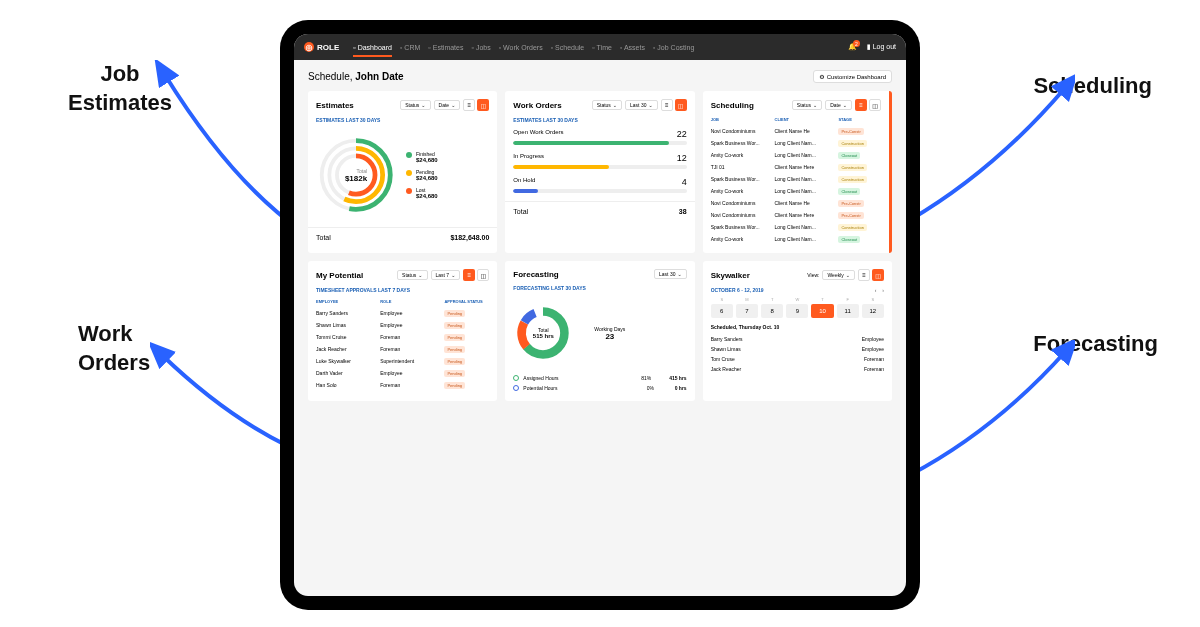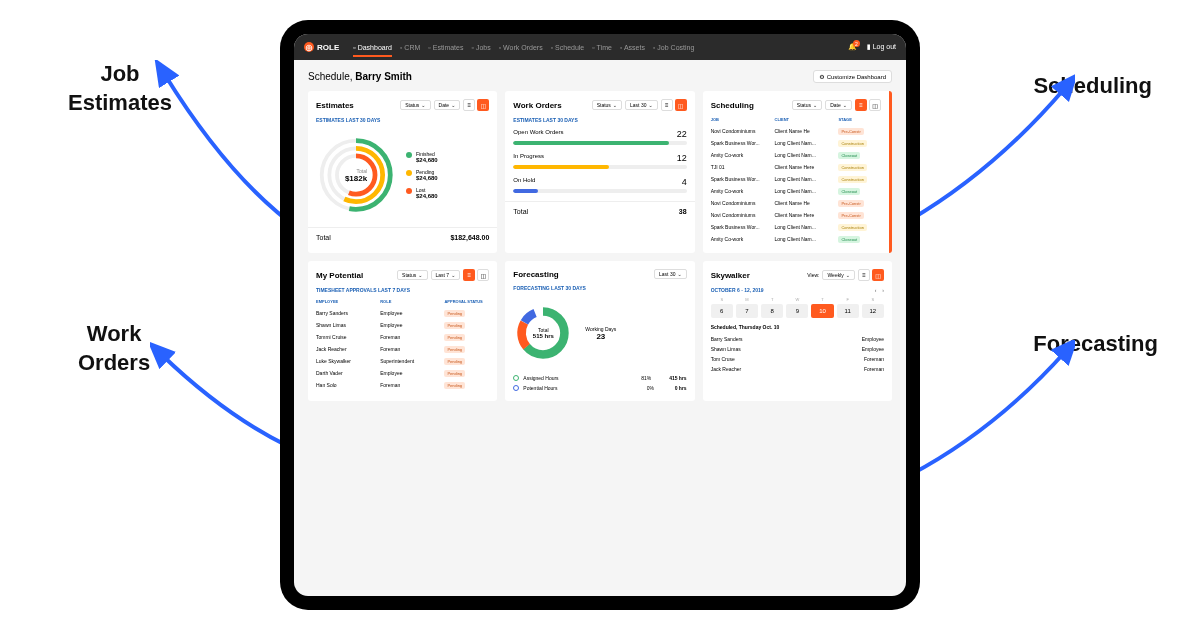--- a/index.html
+++ b/index.html
@@ -52,21 +52,21 @@
 .tbl-head{display:flex;font-size:4px;font-weight:700;color:#1a5fb4;text-transform:uppercase;padding-bottom:3px}
 .c1{flex:1.2}.c2{flex:1.2}.c3{flex:0.8}
 .tbl-row{display:flex;font-size:5px;padding:3px 0;align-items:center}
 .tag{font-size:4px;padding:1px 3px;border-radius:2px;text-align:center}
 .tag.pc{background:#ffe4d6;color:#c85a1f}
 .tag.cn{background:#fff4d6;color:#a67c00}
 .tag.co{background:#d6f5e0;color:#1f8b4c}
 .tag.pd{background:#ffe4d6;color:#c85a1f}
 .emp-row{display:flex;font-size:5px;padding:3px 0;align-items:center}
 .ec1{flex:1}.ec2{flex:1}.ec3{flex:0.7}
-.fc-donut{display:flex;align-items:center;gap:12px;padding:6px 0}
+.fc-donut{display:flex;align-items:center;gap:21px;padding:6px 0}
 .fc-d{width:60px;height:60px;position:relative}
 .fc-center{position:absolute;top:50%;left:50%;transform:translate(-50%,-50%);text-align:center;font-size:5px}
 .fc-center b{font-size:6px}
 .fc-stat{display:flex;flex-direction:column;align-items:center;font-size:5px}
 .fc-stat b{font-size:8px}
 .fc-rows{margin-top:4px}
 .fc-row{display:flex;align-items:center;gap:4px;font-size:5px;padding:2px 0}
 .ring{width:6px;height:6px;border:1.5px solid;border-radius:50%}
 .fc-row .lbl{flex:1}
 .cal-head{display:flex;justify-content:space-between;align-items:center;font-size:5px;color:#1a5fb4;font-weight:700;margin-bottom:4px}
@@ -79,21 +79,21 @@
 .cal-sub{font-size:5px;font-weight:700;margin:6px 0 4px}
 .cal-row{display:flex;font-size:5px;padding:2px 0}
 .cal-row .n{flex:1}
 .callout{position:absolute;font-family:Arial,sans-serif;font-weight:900;font-size:22px;color:#111;line-height:1.3}
 .arrow{position:absolute;pointer-events:none}
 </style>
 </head>
 <body>
 
 <div class="callout" style="top:60px;left:68px;text-align:center"><span>Job<br>Estimates</span></div>
-<div class="callout" style="top:320px;left:78px;text-align:center"><span>Work<br>Orders</span></div>
+<div class="callout" style="top:320px;left:78px;"><span>Work<br>Orders</span></div>
 <div class="callout" style="top:72px;right:48px"><span>Scheduling</span></div>
 <div class="callout" style="top:330px;right:42px"><span>Forecasting</span></div>
 
 <svg class="arrow" style="top:60px;left:150px" width="160" height="180">
     <defs>
       <marker id="ah1" markerWidth="10" markerHeight="10" refX="2" refY="3" orient="auto">
         <path d="M0,0 L0,6 L7,3 z" fill="#2962ff"></path>
       </marker>
     </defs>
     <path d="M150,170 Q80,120 15,15" stroke="#2962ff" stroke-width="4" fill="none" marker-end="url(#ah1)"></path>
@@ -143,21 +143,21 @@
           <span class="nav-item">▫ Job Costing</span>
         </div>
   <div class="nav-right">
     <span class="bell">🔔<span class="badge">2</span></span>
     <span>▮ <span>Log out</span></span>
   </div>
 </div>
 
 <div class="content">
   <div class="welcome">
-    <h1><span>Schedule, </span><b>Barry Smith</b></h1>
+    <h1><span>Schedule, </span><b>John Date</b></h1>
     <div class="customize">⚙ <span>Customize Dashboard</span></div>
   </div>
 
   <div class="grid">
 
     <div class="card">
       <div class="card-head">
         <div class="card-title">Estimates</div>
         <div class="card-controls">
           <div class="sel"><span>Status</span> ⌄</div>

